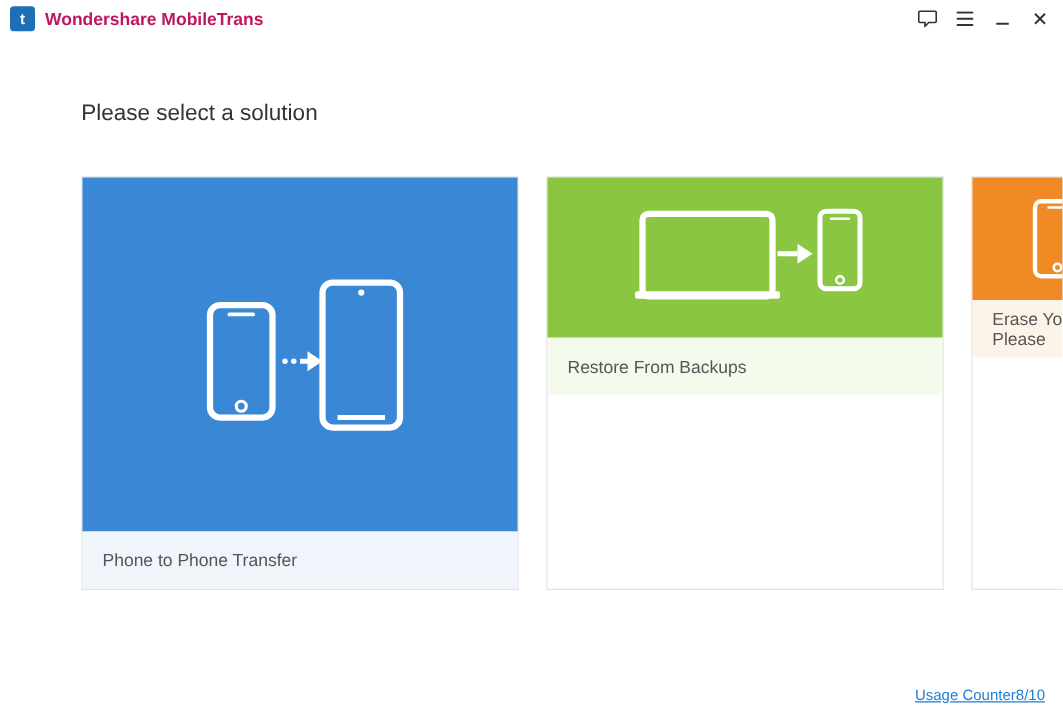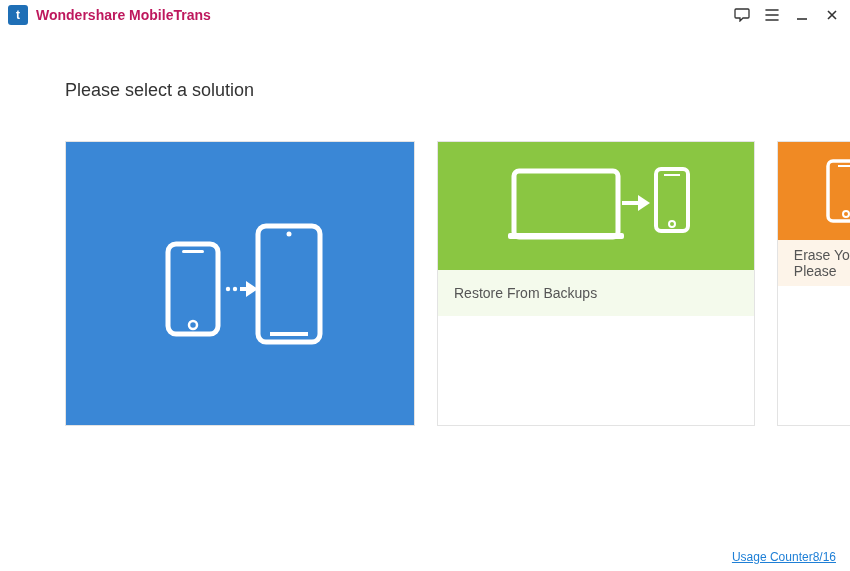--- a/index.html
+++ b/index.html
@@ -174,20 +174,21 @@
             <circle cx="53" cy="121" r="4" fill="none" stroke="#fff" stroke-width="2.5"></circle>
             <rect x="118" y="22" width="62" height="116" rx="8" fill="none" stroke="#fff" stroke-width="5"></rect>
             <circle cx="149" cy="30" r="2.5" fill="#fff"></circle>
             <line x1="130" y1="130" x2="168" y2="130" stroke="#fff" stroke-width="4"></line>
             <circle cx="88" cy="85" r="2.2" fill="#fff"></circle>
             <circle cx="95" cy="85" r="2.2" fill="#fff"></circle>
             <line x1="100" y1="85" x2="110" y2="85" stroke="#fff" stroke-width="4"></line>
             <path d="M106 77 L118 85 L106 93 Z" fill="#fff"></path>
           </svg>
         </div>
+        <div class="card-label lbl-p2p">Phone to Phone Transfer</div>
       </div>
     </div>
 
     <div class="col-right">
       <div class="card card-restore">
         <div class="card-img img-restore">
           <svg width="220" height="110" viewBox="0 0 220 110">
             <rect x="28" y="20" width="104" height="66" rx="5" fill="none" stroke="#fff" stroke-width="5"></rect>
             <rect x="22" y="82" width="116" height="6" rx="2" fill="#fff"></rect>
             <line x1="136" y1="52" x2="152" y2="52" stroke="#fff" stroke-width="4"></line>
@@ -217,14 +218,14 @@
             </svg>
           </div>
           <div class="card-label lbl-erase">Erase Your Old Please</div>
         </div>
       </div>
     </div>
   </div>
 </div>
 
 <div class="footer">
-  <span class="usage-link">Usage Counter8/16</span>
+  <span class="usage-link">Usage Counter8/10</span>
 </div>
 
 </body></html>

